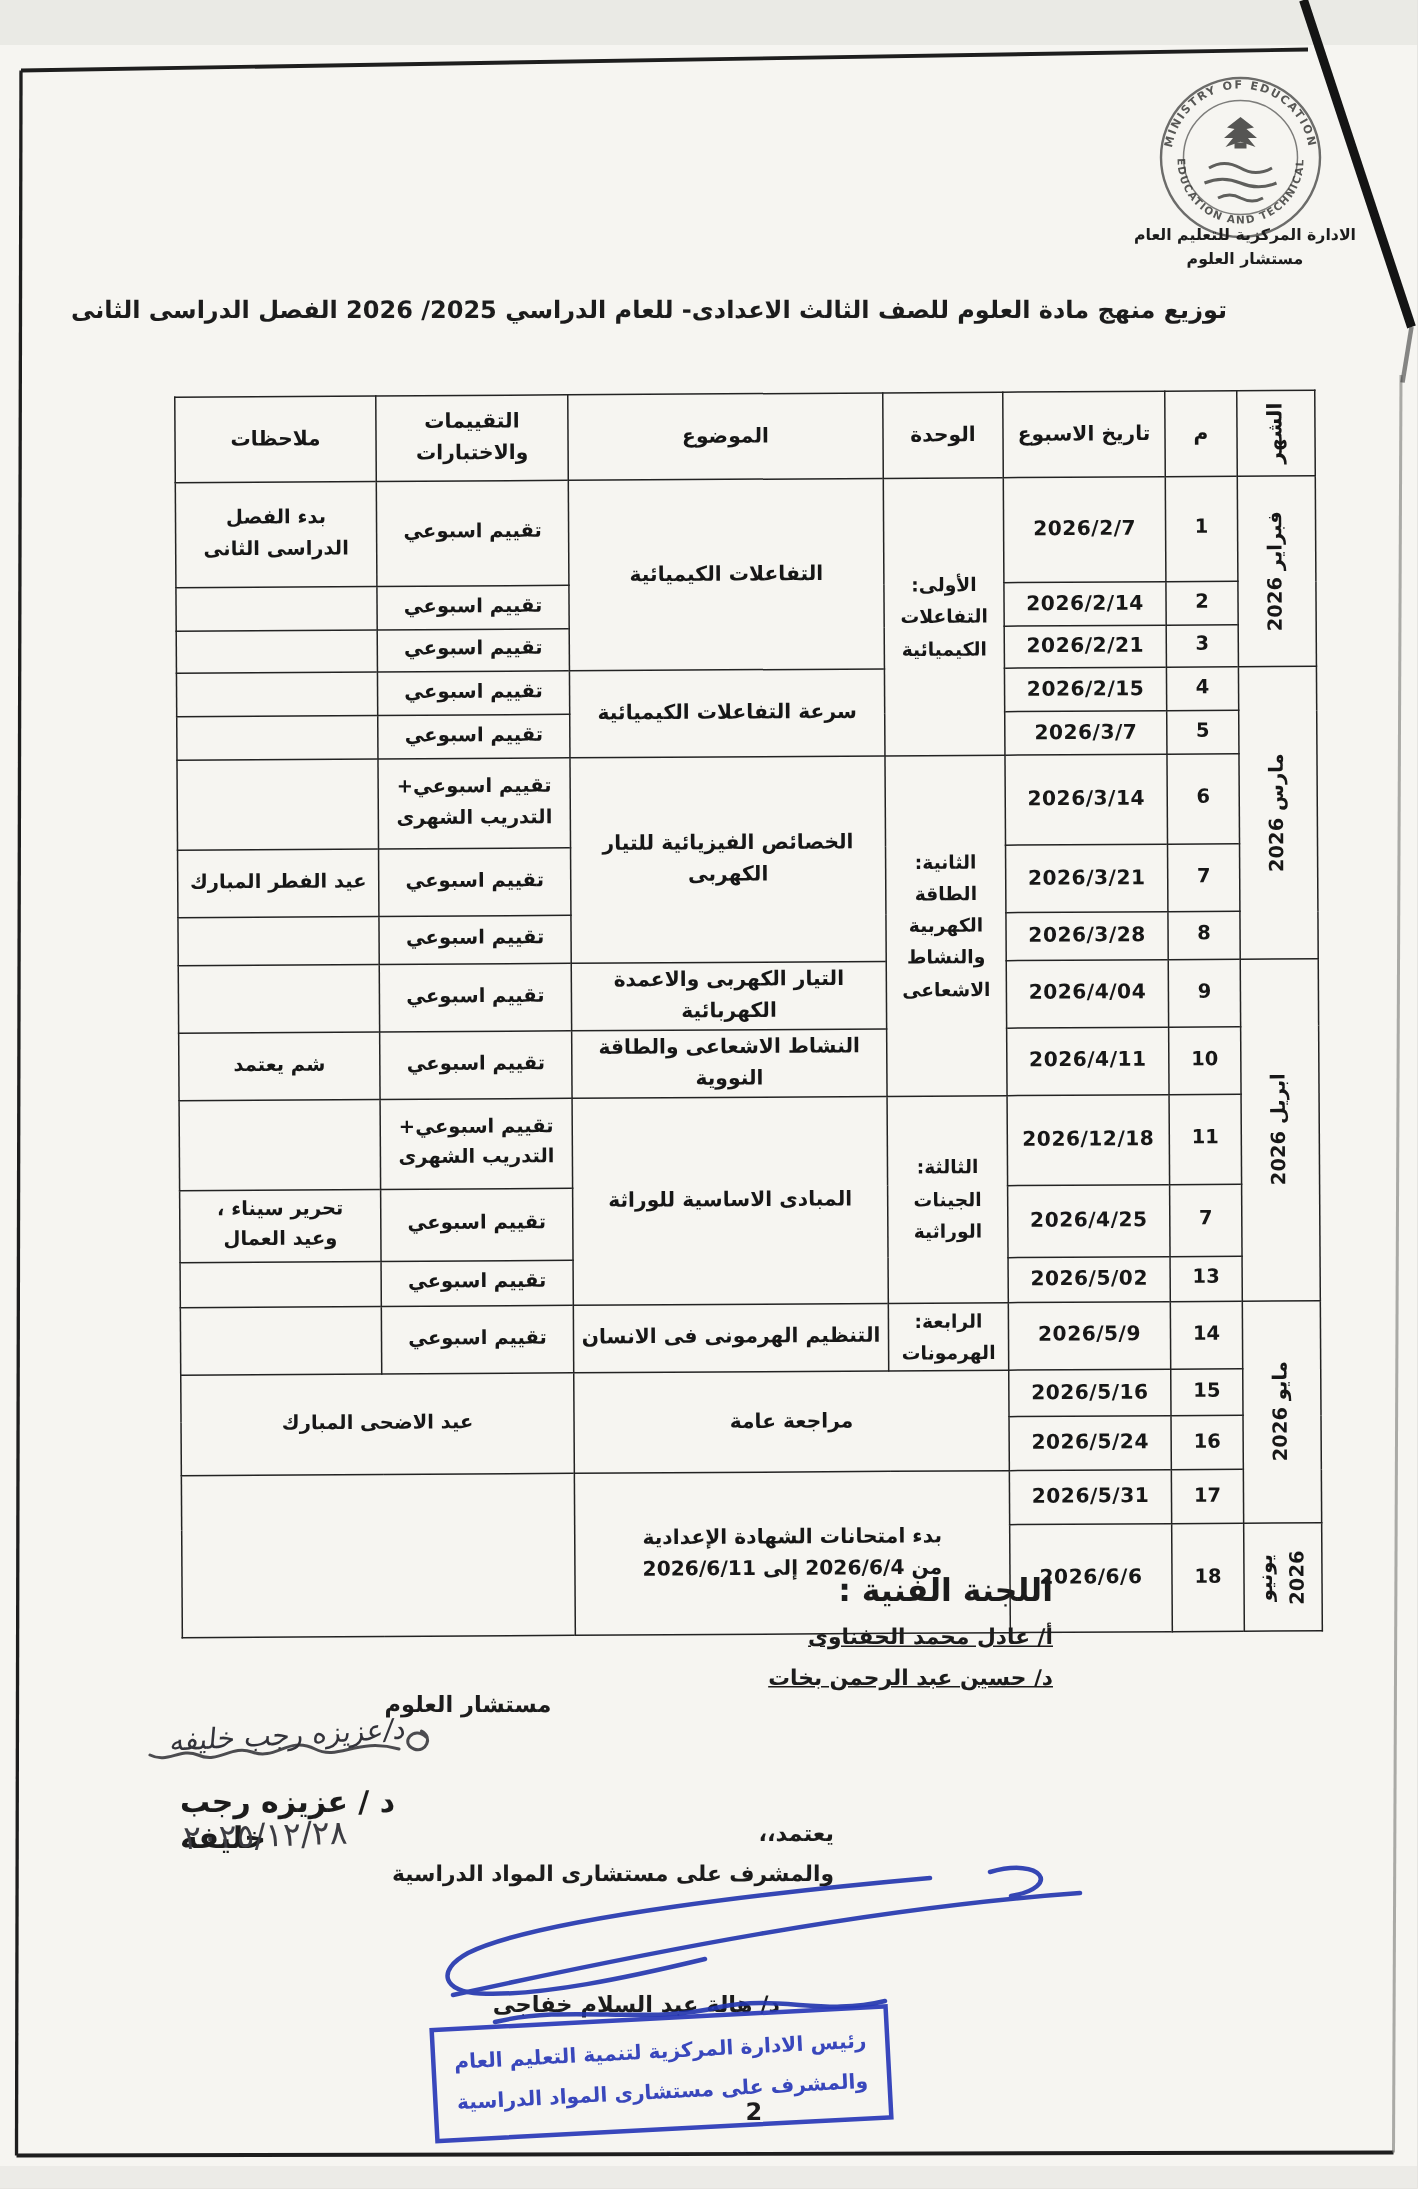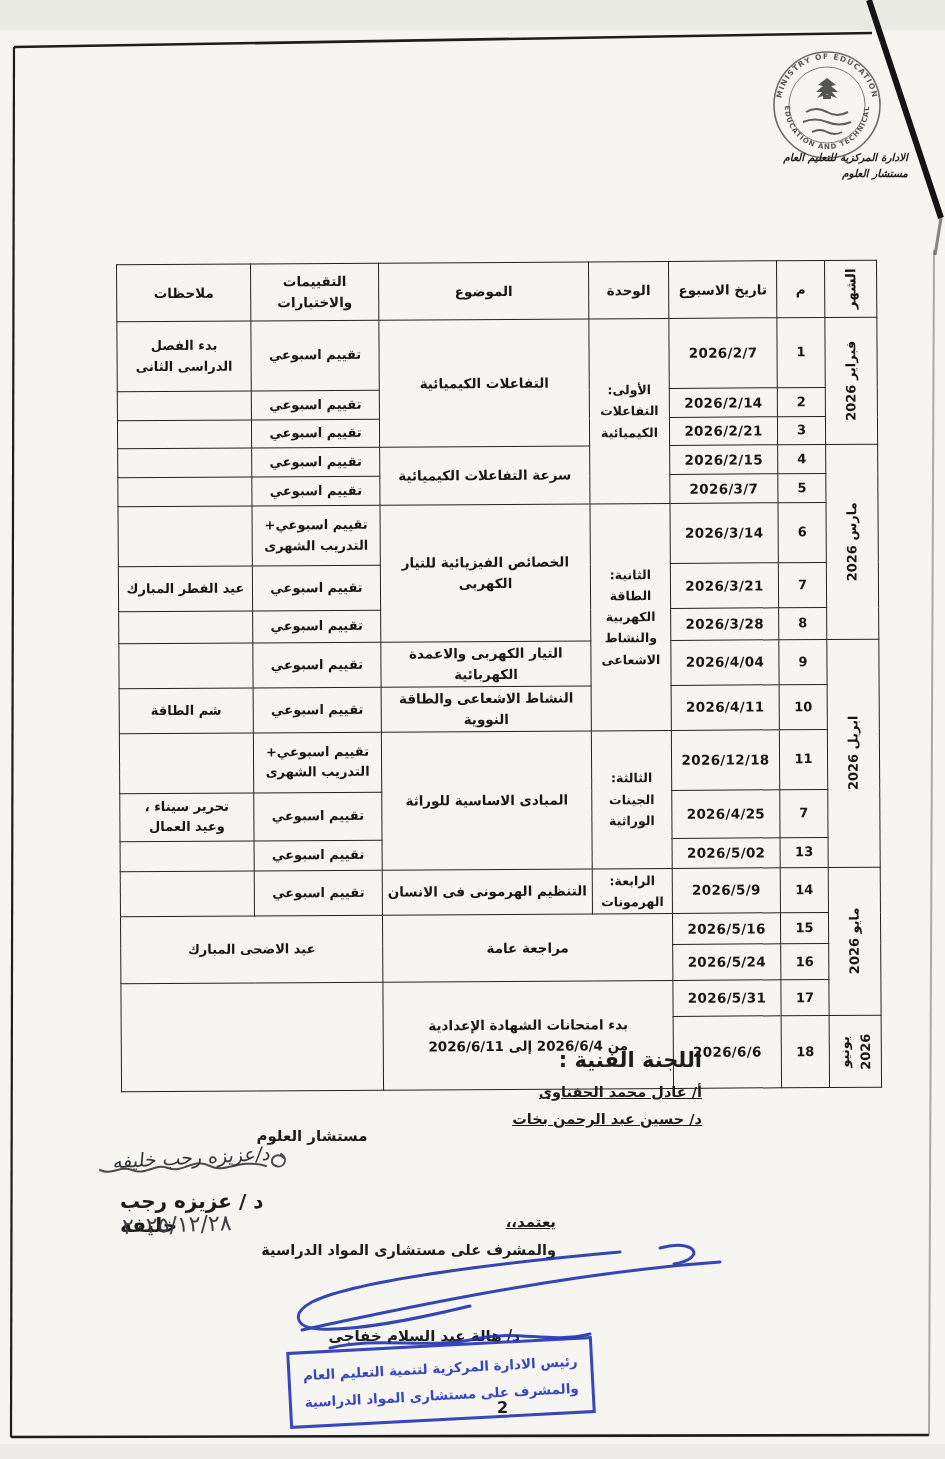--- a/index.html
+++ b/index.html
@@ -10,22 +10,22 @@
   }
   .abs{position:absolute;}
   
   #top-haze{left:0;top:0;width:945px;height:30px;background:#e6e5e0;opacity:.7;}
   #bottom-haze{left:0;top:1444px;width:945px;height:15px;background:#e8e7e2;opacity:.7;}
   
   #doc-title{left:112px;top:197px;width:706px;text-align:center;
     font-size:16px;font-weight:700;white-space:nowrap;direction:rtl;}
   
   #seal{left:762px;top:48px;}
-  #dept{left:752px;top:150px;width:156px;font-size:10.5px;
-    font-weight:700;line-height:1.5;direction:rtl;font-style:italic;}
+  #dept{left:752px;top:150px;width:156px;text-align:center;font-size:10.5px;
+    font-weight:700;line-height:1.5;direction:rtl;}
   
   #table-wrap{left:115px;top:262px;width:762px;transform:rotate(-0.35deg);transform-origin:380px 0;}
   table{border-collapse:collapse;table-layout:fixed;width:760px;direction:rtl;}
   th,td{border:1.6px solid #232323;text-align:center;vertical-align:middle;
     font-weight:700;font-size:13px;color:#171717;padding:1px 3px;
     white-space:pre-line;overflow:hidden;line-height:1.55;}
   thead th{height:54px;font-size:13.5px;}
   td[data-name="week-date-cell"]{font-size:13.5px;letter-spacing:.3px;}
   td[data-name="unit-cell"]{font-size:12.5px;line-height:1.7;}
   td[data-name="topic-cell"]{font-size:13.5px;}
@@ -40,21 +40,21 @@
   #advisor-title{left:252px;top:1127px;width:120px;text-align:center;
     font-size:15px;font-weight:700;direction:rtl;}
   #advisor-sign{left:92px;top:1146px;width:200px;text-align:center;
     font-size:19px;color:#33333a;direction:rtl;white-space:nowrap;
     transform:rotate(-3deg) skewX(-8deg);}
   #advisor-name{left:120px;top:1189px;width:160px;text-align:left;
     font-size:20px;font-weight:700;direction:rtl;}
   #advisor-date{left:92px;top:1212px;width:170px;text-align:center;
     font-size:22px;color:#3c3c42;letter-spacing:3px;transform:rotate(-2deg);direction:rtl;}
   #approval{right:389px;top:1208px;text-align:right;direction:rtl;line-height:1.9;}
-  #approval .a-word{font-size:15px;font-weight:700;padding-left:14px;text-decoration:underline;}
+  #approval .a-word{font-size:15px;font-weight:700;padding-left:14px;}
   #approval .a-line{font-size:14.5px;font-weight:700;}
   #approval-name{right:425px;top:1327px;width:240px;text-align:right;
     font-size:15px;font-weight:700;direction:rtl;white-space:nowrap;}
   #stamp{left:288px;top:1344px;width:280px;padding:8px 10px 9px;
     border:3px solid var(--stamp,#2939b8);color:var(--stamp,#2939b8);
     text-align:center;direction:rtl;transform:rotate(-3deg);
     font-size:13.5px;font-weight:700;line-height:2.0;opacity:.92;}
   #page-number{left:497px;top:1398px;font-size:16px;font-weight:700;}
   svg{display:block;}
 </style>
@@ -96,20 +96,21 @@
       <path d="M44,62 q10,-6 21,0 q10,6 21,0"></path>
       <path d="M41,72 q12,-5 24,0 q12,5 24,0"></path>
       <path d="M50,82 q8,-4 15,0 q8,4 15,0"></path>
     </g>
   </svg>
   <div class="abs" id="dept" data-name="department-caption">
     <div data-name="dept-line1">الادارة المركزية للتعليم العام</div>
     <div data-name="dept-line2">مستشار العلوم</div>
   </div>
 
+  <div class="abs" id="doc-title" data-name="page-title">توزيع منهج  مادة العلوم  للصف الثالث الاعدادى- للعام الدراسي 2025/  2026 الفصل الدراسى الثانى</div>
 
   <div class="abs" id="table-wrap" data-name="schedule-table-wrap">
     <table data-name="schedule-table">
       <colgroup data-name="table-colgroup">
           <col style="width: 52px;">
           <col style="width: 48px;">
           <col style="width: 108px;">
           <col style="width: 80px;">
           <col style="width: 210px;">
           <col style="width: 128px;">
@@ -197,21 +198,21 @@
             <td data-name="week-date-cell">2026/4/04</td>
             <td data-name="topic-cell">التيار الكهربى والاعمدة الكهربائية</td>
             <td data-name="evaluation-cell">تقييم اسبوعي</td>
             <td data-name="notes-cell"></td>
           </tr>
           <tr data-name="table-row" style="height: 31px;">
             <td data-name="week-number-cell">10</td>
             <td data-name="week-date-cell">2026/4/11</td>
             <td data-name="topic-cell">النشاط الاشعاعى والطاقة النووية</td>
             <td data-name="evaluation-cell">تقييم اسبوعي</td>
-            <td data-name="notes-cell">شم الطاقة</td>
+            <td data-name="notes-cell">شم يعتمد</td>
           </tr>
           <tr data-name="table-row" style="height: 60px;">
             <td data-name="week-number-cell">11</td>
             <td data-name="week-date-cell">2026/12/18</td>
             <td rowspan="3" data-name="unit-cell">الثالثة:
 الجينات
 الوراثية</td>
             <td rowspan="3" data-name="topic-cell">المبادى الاساسية للوراثة</td>
             <td data-name="evaluation-cell">تقييم اسبوعي+
 التدريب الشهرى</td>

